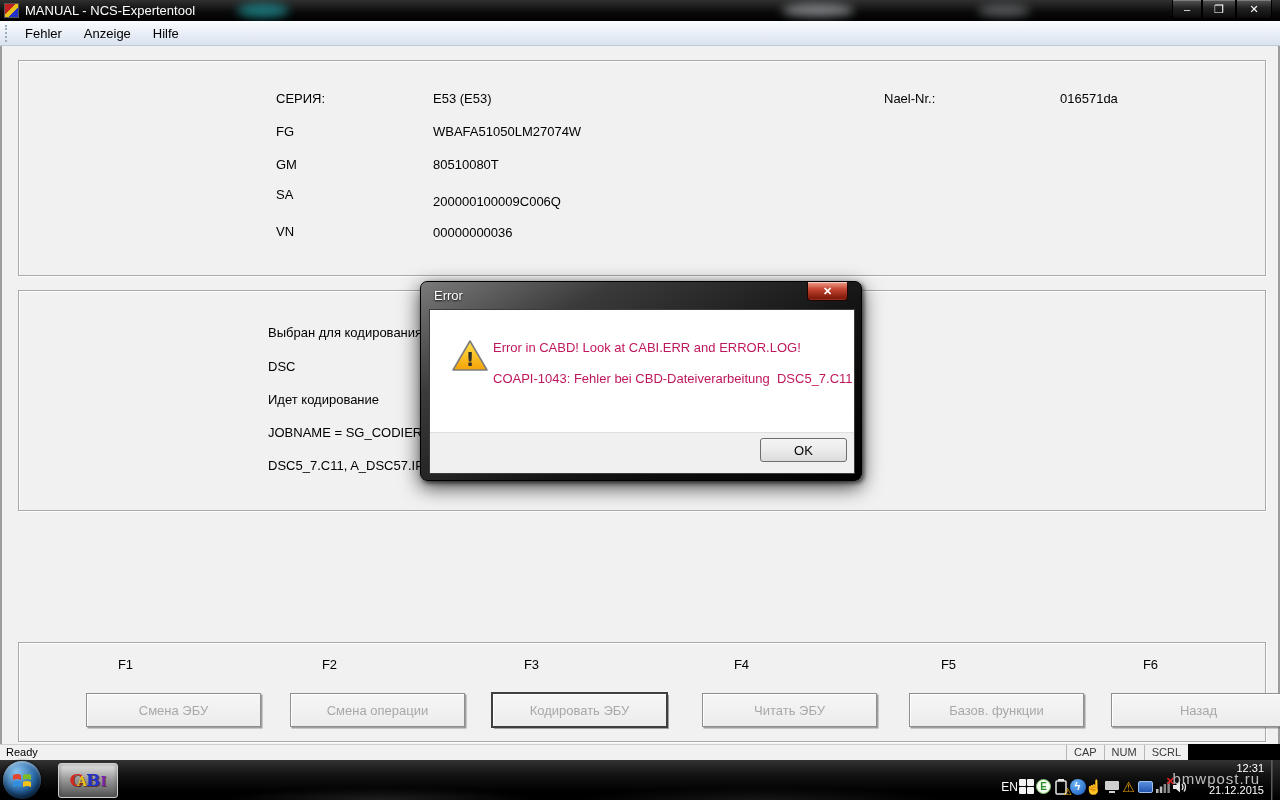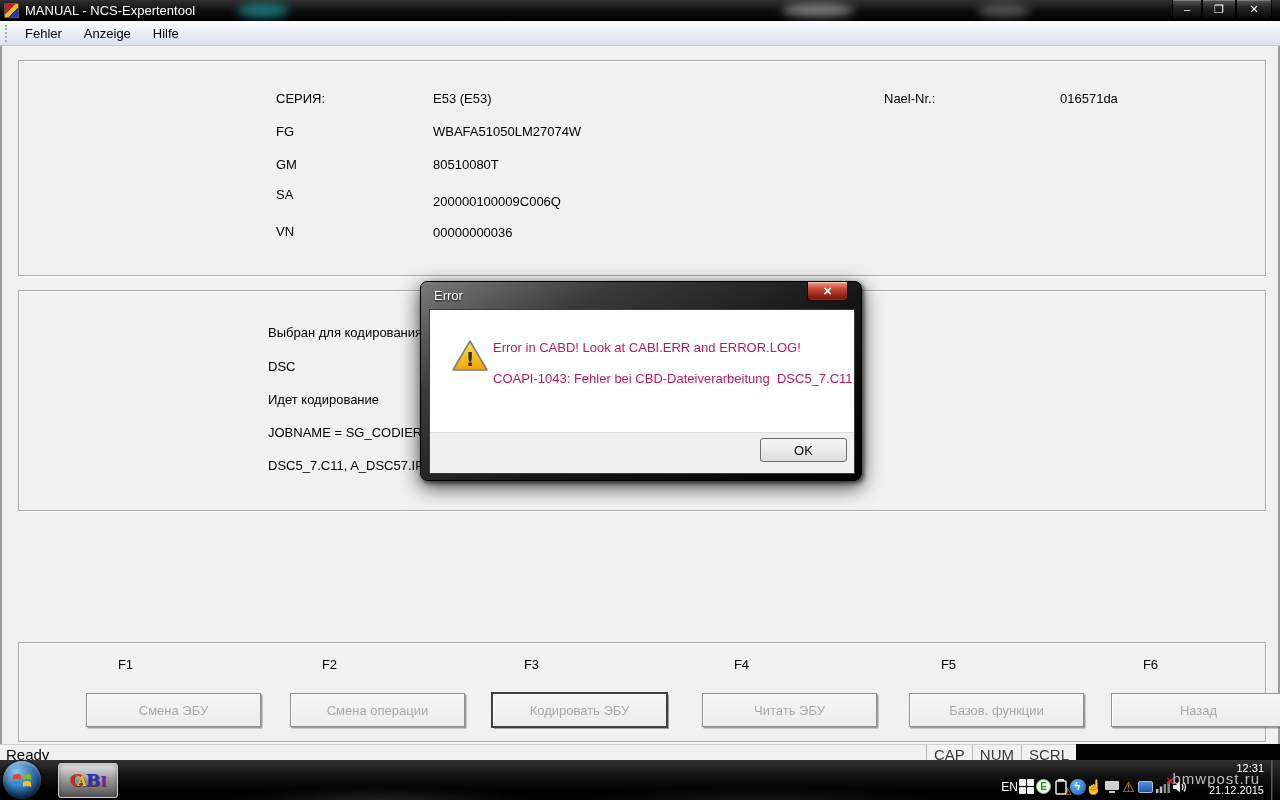--- a/index.html
+++ b/index.html
@@ -42,22 +42,22 @@
   
   .fcol { position:absolute; width:175px; top:0; height:100%; text-align:center; }
   .fkey-label { position:absolute; top:14px; width:100%; font-size:13px; color:#000000; }
   .fbtn { position:absolute; top:50px; left:0; width:175px; height:34px;
     background:linear-gradient(#f6f6f6,#ececec); border:1px solid #8f8f8f;
     box-shadow:inset 1px 1px 0 #fff, 1.5px 1.5px 0 rgba(90,90,90,.55);
     color:#a8a8a8; font-size:13px; font-family:"Liberation Sans", sans-serif;margin-left:48px; }
   .fbtn.default { border:1px solid #3f3f3f; box-shadow:0 0 0 1px #3f3f3f, inset 1px 1px 0 #fff, 2px 2px 0 rgba(90,90,90,.55); }
 
   
-  .statusbar { position:absolute; top:744px; left:0; width:1076px; height:16px;
-    background:#f1f1f1; border-top:1px solid #cfcfcf; font-size:15px; color:#000; }
+  .statusbar { position:absolute; top:744px; left:0; width:1188px; height:16px;
+    background:#f1f1f1; border-top:1px solid #cfcfcf; font-size:11px; color:#000; }
   .status-text { position:absolute; left:6px; top:1px; }
   .statuskeys { position:absolute; right:0; top:0; height:16px; display:flex; }
   .keycell { padding:1px 7px; border-left:1px solid #b7b7b7; color:#3a3a3a; }
 
   
   .dialog { position:absolute; left:420px; top:281px; width:442px; height:200px;
     border-radius:7px; border:1px solid #000;
     background:linear-gradient(150deg,#7a7a7a,#3a3a3a 25%,#141414 60%,#000);
     box-shadow:0 6px 20px rgba(0,0,0,.75), 2px 2px 4px rgba(0,0,0,.6); }
   .dialog-title { position:absolute; left:13px; top:6px; font-size:13px; color:#fff;

